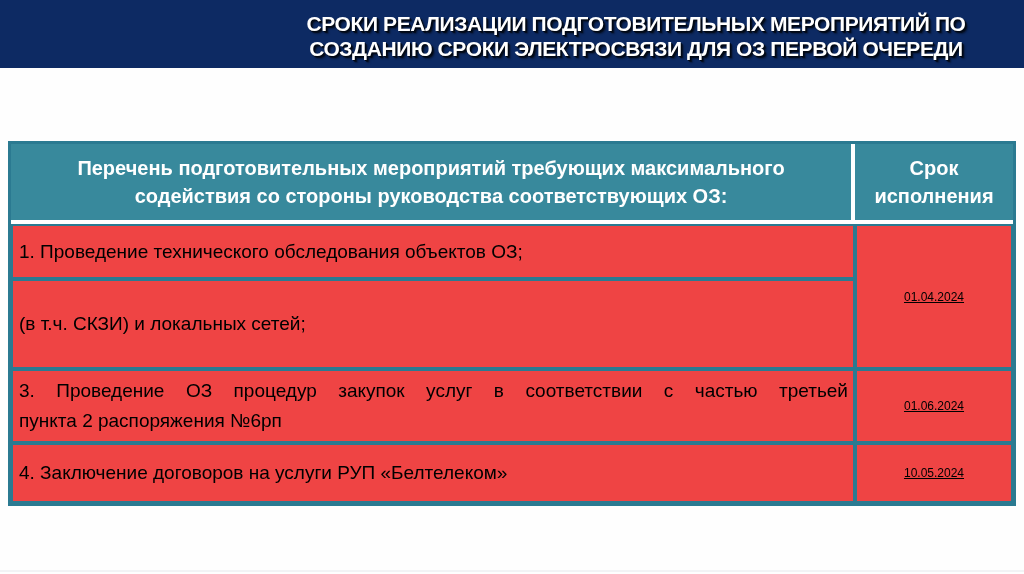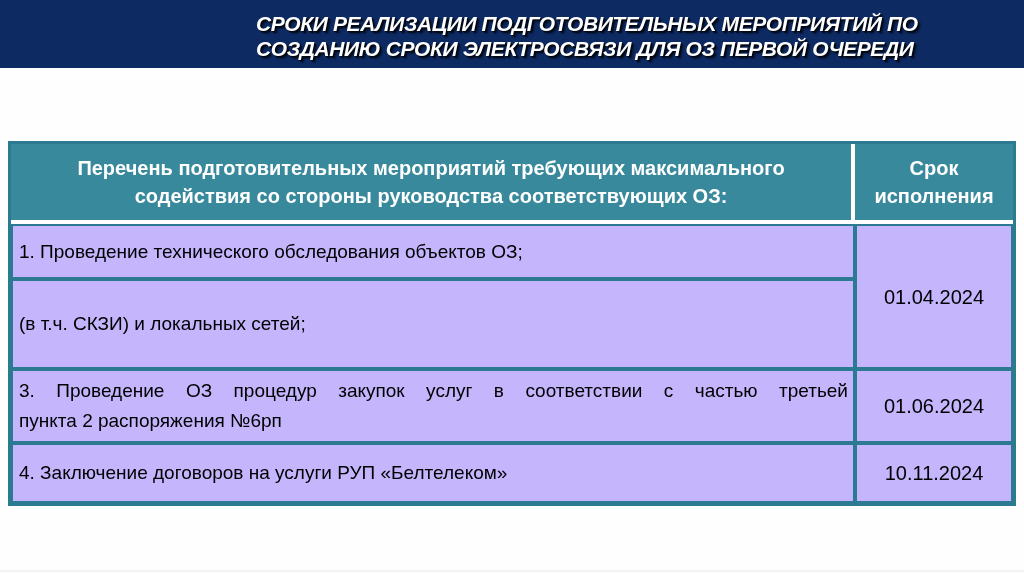--- a/index.html
+++ b/index.html
@@ -3,53 +3,53 @@
 <meta charset="utf-8">
 <style>
   html,body{margin:0;padding:0;background:#ffffff;}
   .canvas{
     position:relative;width:1024px;height:574px;overflow:hidden;
     background:#fefefe;font-family:"Liberation Sans",sans-serif;
   }
   
   .top-bar{position:absolute;left:0;top:0;width:1024px;height:68px;background:#0d2a63;}
   .slide-title{
-    position:absolute;right:8px;top:11px;width:760px;
+    position:absolute;right:8px;top:11px;width:760px;text-align:center;
     color:#ffffff;font-weight:bold;font-size:21px;line-height:25px;letter-spacing:-0.4px;
     text-shadow:1px 1px 0 #000814,2px 2px 1px rgba(0,0,0,.65),3px 3px 2px rgba(0,0,0,.35);
-    font-style:italic;
   }
   
   .prep-table{
     position:absolute;left:8px;top:141px;width:1008px;
     display:grid;grid-template-columns:844px 1fr;
     grid-template-rows:80px 55px 90px 74px 60px;
     border:3px solid #2b7a91;background:#ffffff;box-sizing:border-box;
   }
   .prep-table > div{box-sizing:border-box;}
   .th{
     background:#38899c;color:#ffffff;font-weight:bold;font-size:20px;line-height:28px;
     display:flex;flex-direction:column;justify-content:center;align-items:center;
     text-align:center;border-bottom:4px solid #ffffff;
   }
   .th-tasks{grid-column:1;grid-row:1;border-right:4px solid #ffffff;padding:0 7px;}
   .th-deadline{grid-column:2;grid-row:1;padding:7px 14px;}
   .cell{
-    background:#c4b5fd;border:2px solid #2b7a91;color:#000000;
+    background:#ef4444;border:2px solid #2b7a91;color:#000000;
     font-size:19px;line-height:30px;
   }
   .task{
     grid-column:1;display:flex;flex-direction:column;justify-content:center;
     padding:0 5px 0 6px;
   }
   .task .line{text-align:left;}
   .task .stretch{text-align:justify;text-align-last:justify;}
   .date{
     grid-column:2;display:flex;align-items:center;justify-content:center;
-    font-size:20px;
+    font-size:12px;
+    text-decoration:underline;
   }
   .row1{grid-row:2;}
   .row2{grid-row:3;}
   .row3{grid-row:4;}
   .row4{grid-row:5;}
   .span12{grid-row:2 / span 2;}
   
   .bottom-hairline{position:absolute;left:0;top:570px;width:1024px;height:2px;background:#f2f3f5;}
 </style>
 </head>
@@ -84,19 +84,19 @@
 
     <div class="cell task row3">
       <div class="stretch">3. Проведение ОЗ процедур закупок услуг в соответствии с частью третьей</div>
       <div class="line">пункта 2 распоряжения №6рп</div>
     </div>
     <div class="cell date row3">01.06.2024</div>
 
     <div class="cell task row4">
       <div class="line">4. Заключение договоров на услуги РУП «Белтелеком»</div>
     </div>
-    <div class="cell date row4">10.11.2024</div>
+    <div class="cell date row4">10.05.2024</div>
 
   </div>
 
   <div class="bottom-hairline"></div>
 
 </div>
 
 </body></html>

